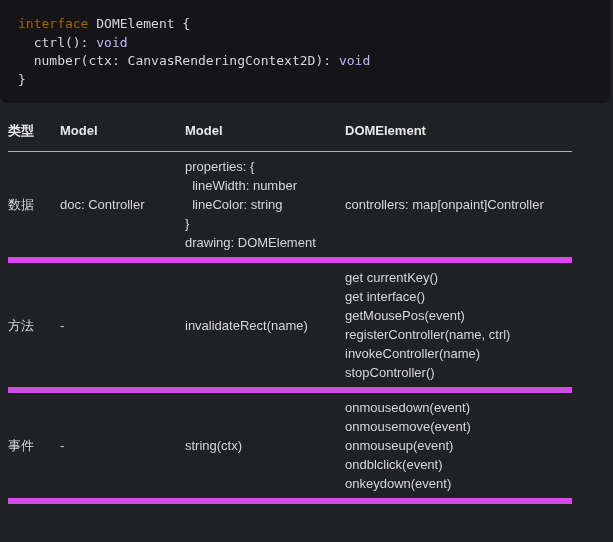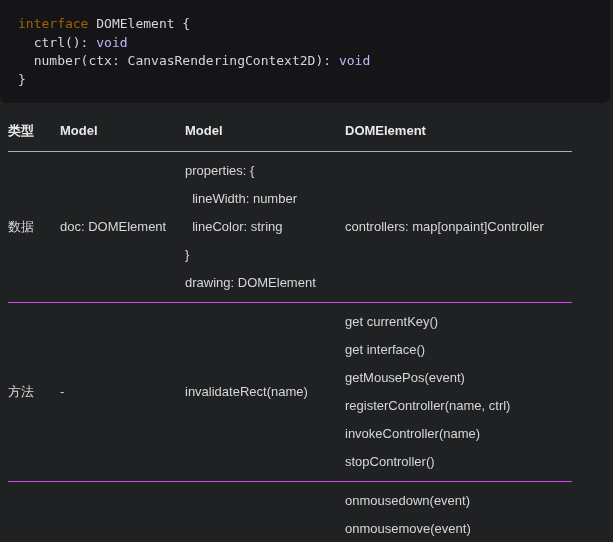--- a/index.html
+++ b/index.html
@@ -42,22 +42,22 @@
     font-weight: bold;
     color: #e8e9ea;
     font-size: 13px;
     padding: 4px 6px 11px 0;
     border-bottom: 1px solid #aeb1b4;
     line-height: 18px;
   }
   tbody td {
     vertical-align: middle;
     padding: 5px 6px 5px 0;
-    border-bottom: 1px solid #d946ef;
-    line-height: 28px;
+    border-bottom: 6px solid #d946ef;
+    line-height: 19px;
     white-space: pre;
   }
 </style>
 </head>
 <body>
 
 <div class="code-block"><span><span class="kw">interface</span><span> DOMElement {</span>
 </span><span><span>  ctrl(): </span><span class="type">void</span>
 </span><span><span>  number(ctx: CanvasRenderingContext2D): </span><span class="type">void</span>
 </span><span>}</span></div>
@@ -74,21 +74,21 @@
       <tr>
         <th>类型</th>
         <th>Model</th>
         <th>Model</th>
         <th>DOMElement</th>
       </tr>
     </thead>
     <tbody>
       <tr>
         <td>数据</td>
-        <td>doc: DOMElement</td>
+        <td>doc: Controller</td>
         <td>properties: {
   lineWidth: number
   lineColor: string
 }
 drawing: DOMElement</td>
         <td>controllers: map[onpaint]Controller</td>
       </tr>
       <tr>
         <td>方法</td>
         <td>-</td>

